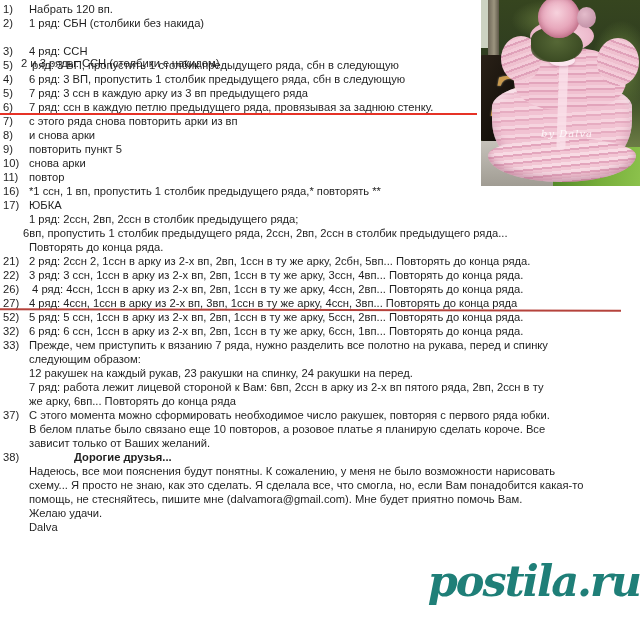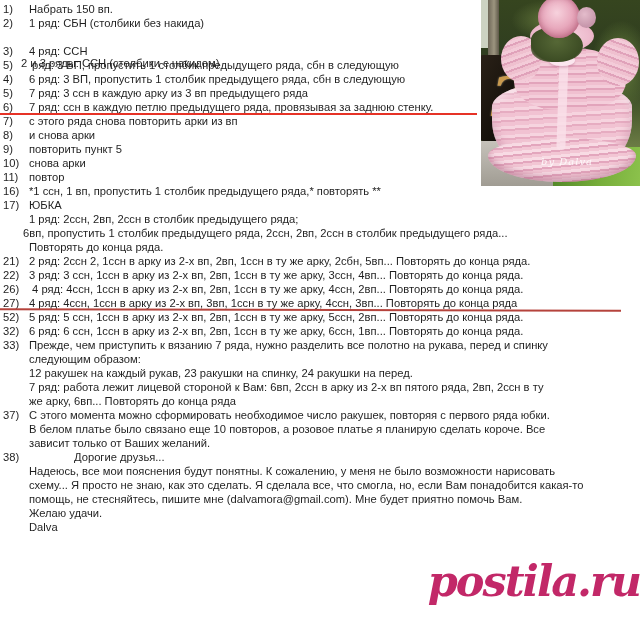--- a/index.html
+++ b/index.html
@@ -82,37 +82,37 @@
     position:absolute;left:57px;top:-4px;width:42px;height:42px;border-radius:50%;
     background:radial-gradient(circle at 45% 40%,#f7d2dd 0%,#e8a9bd 45%,#cf7d97 80%,#bf6d86 100%);
     box-shadow:inset 0 0 6px rgba(150,70,95,.6);
   }
   .rose-bud{position:absolute;left:96px;top:7px;width:19px;height:21px;border-radius:50%;
     background:radial-gradient(circle at 40% 35%,#e4bccb,#c493a8 75%);}
   .rose-leaves{position:absolute;left:50px;top:28px;width:52px;height:34px;
     border-radius:40% 60% 55% 45%;
     background:radial-gradient(ellipse at 50% 40%,#566836 0%,#3c4c24 70%,rgba(60,76,36,0) 100%);}
   .photo-wm{
-    position:absolute;left:60px;top:156px;
+    position:absolute;left:60px;top:128px;
     font-family:"DejaVu Serif",serif;font-style:italic;font-size:10px;
     color:rgba(255,255,255,.85);letter-spacing:1px;
   }
   
   .site-wm{
     position:absolute;left:419px;top:556px;width:221px;
     font-family:"DejaVu Serif",serif;font-style:italic;font-weight:bold;
     font-size:43px;letter-spacing:-2px;opacity:.93;text-align:right;
   }
 </style>
 </head>
 <body>
 
 <div class="doc">
   <div>
-      <div class="line"><span class="num">1)</span><span class="txt">Набрать 150 вп.</span></div>
+      <div class="line"><span class="num">1)</span><span class="txt">Набрать 120 вп.</span></div>
       <div class="line"><span class="num">2)</span><span class="txt">1 ряд: СБН (столбики без накида)</span></div>
       <div class="line"><span class="num"></span><span class="txt" style="margin-left: -8px; margin-top: 26px;">2 и 3 ряды: ССН (столбики с накидом)</span></div>
       <div class="line"><span class="num">3)</span><span class="txt">4 ряд: ССН</span></div>
       <div class="line"><span class="num">5)</span><span class="txt"> ряд: 3 ВП, пропустить 1 столбик предыдущего ряда, сбн в следующую</span></div>
       <div class="line"><span class="num">4)</span><span class="txt">6 ряд: 3 ВП, пропустить 1 столбик предыдущего ряда, сбн в следующую</span></div>
       <div class="line"><span class="num">5)</span><span class="txt">7 ряд: 3 ссн в каждую арку из 3 вп предыдущего ряда</span></div>
       <div class="line"><span class="num">6)</span><span class="txt">7 ряд: ссн в каждую петлю предыдущего ряда, провязывая за заднюю стенку.</span><div class="ul ul-bright_red" style="background: rgb(230, 50, 38);"></div></div>
       <div class="line"><span class="num">7)</span><span class="txt">с этого ряда снова повторить арки из вп</span></div>
       <div class="line"><span class="num">8)</span><span class="txt">и снова арки</span></div>
       <div class="line"><span class="num">9)</span><span class="txt">повторить пункт 5</span></div>
@@ -130,21 +130,21 @@
       <div class="line"><span class="num">52)</span><span class="txt">5 ряд: 5 ссн, 1ссн в арку из 2-х вп, 2вп, 1ссн в ту же арку, 5ссн, 2вп... Повторять до конца ряда.</span></div>
       <div class="line gap"><span class="num">32)</span><span class="txt">6 ряд: 6 ссн, 1ссн в арку из 2-х вп, 2вп, 1ссн в ту же арку, 6ссн, 1вп... Повторять до конца ряда.</span></div>
       <div class="line"><span class="num">33)</span><span class="txt">Прежде, чем приступить к вязанию 7 ряда, нужно разделить все полотно на рукава, перед и спинку</span></div>
       <div class="line"><span class="num"></span><span class="txt">следующим образом:</span></div>
       <div class="line"><span class="num"></span><span class="txt">12 ракушек на каждый рукав, 23 ракушки на спинку, 24 ракушки на перед.</span></div>
       <div class="line"><span class="num"></span><span class="txt">7 ряд: работа лежит лицевой стороной к Вам: 6вп, 2ссн в арку из 2-х вп пятого ряда, 2вп, 2ссн в ту</span></div>
       <div class="line"><span class="num"></span><span class="txt">же арку, 6вп... Повторять до конца ряда</span></div>
       <div class="line gap"><span class="num">37)</span><span class="txt">С этого момента можно сформировать необходимое число ракушек, повторяя с первого ряда юбки.</span></div>
       <div class="line"><span class="num"></span><span class="txt">В белом платье было связано еще 10 повторов, а розовое платье я планирую сделать короче. Все</span></div>
       <div class="line"><span class="num"></span><span class="txt">зависит только от Ваших желаний.</span></div>
-      <div class="line"><span class="num">38)</span><span class="txt" style="margin-left: 45px;">Дорогие друзья...</span></div>
+      <div class="line"><span class="num">38)</span><span class="txt" style="margin-left: 45px; font-weight: bold;">Дорогие друзья...</span></div>
       <div class="line"><span class="num"></span><span class="txt">Надеюсь, все мои пояснения будут понятны. К сожалению, у меня не было возможности нарисовать</span></div>
       <div class="line"><span class="num"></span><span class="txt">схему... Я просто не знаю, как это сделать. Я сделала все, что смогла, но, если Вам понадобится какая-то</span></div>
       <div class="line"><span class="num"></span><span class="txt">помощь, не стесняйтесь, пишите мне (dalvamora@gmail.com). Мне будет приятно помочь Вам.</span></div>
       <div class="line"><span class="num"></span><span class="txt">Желаю удачи.</span></div>
       <div class="line"><span class="num"></span><span class="txt">Dalva</span></div>
     </div>
 </div>
 
 <div class="photo">
   <div class="foliage-patch1"></div>
@@ -163,13 +163,13 @@
   <div class="dress-yoke"></div>
   <div class="neck-hole"></div>
   <div class="ribbon"></div>
   <div class="bow"></div>
   <div class="rose-leaves"></div>
   <div class="rose"></div>
   <div class="rose-bud"></div>
   <div class="photo-wm">by Dalva</div>
 </div>
 
-<div class="site-wm" style="color: #be185d;">postila.ru</div>
+<div class="site-wm" style="color: #0f766e;">postila.ru</div>
 
 </body></html>

